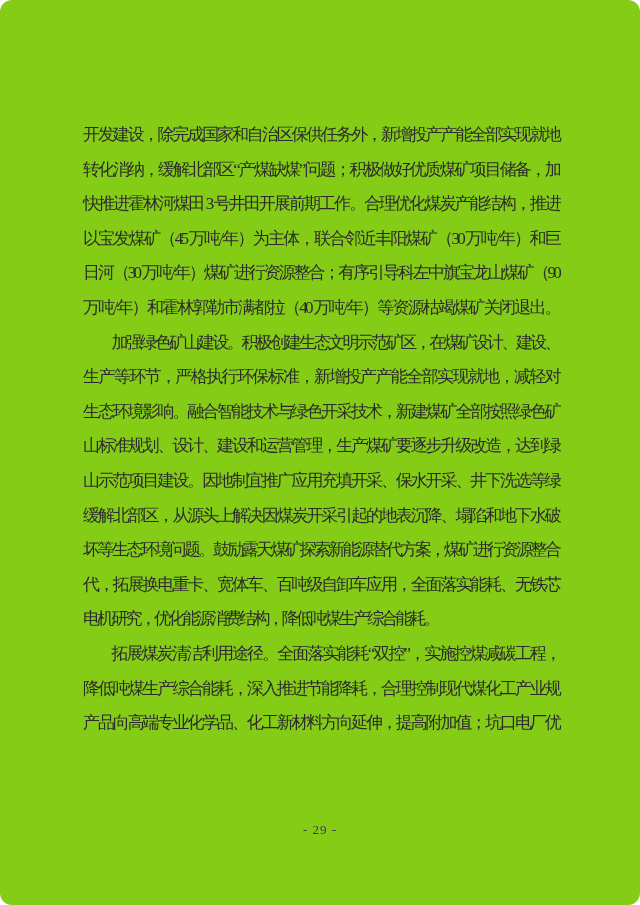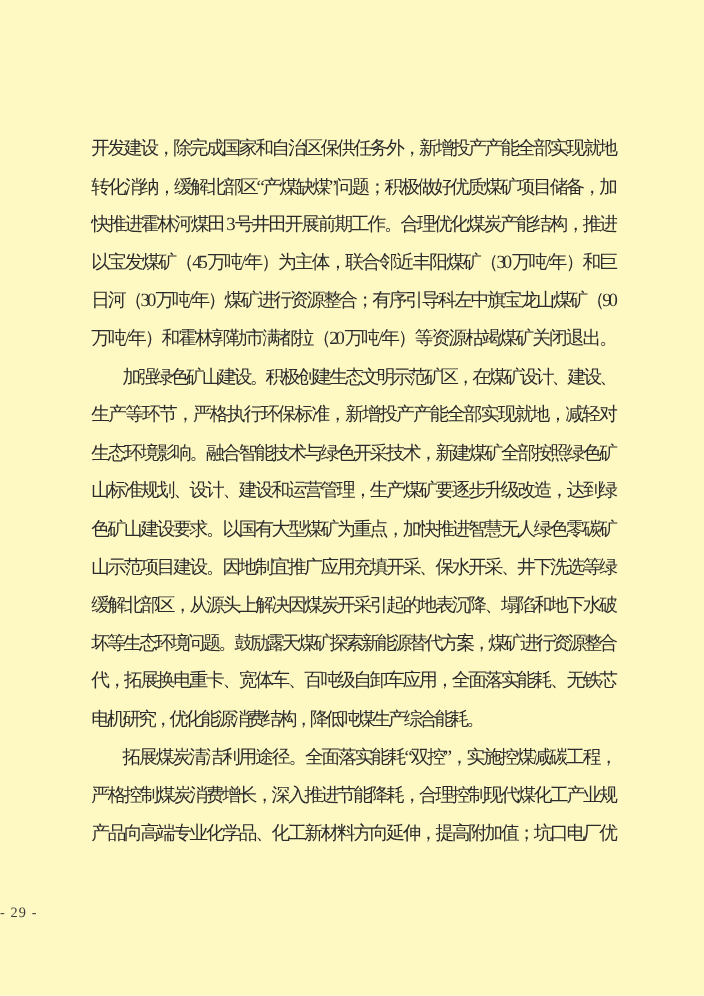--- a/index.html
+++ b/index.html
@@ -10,21 +10,22 @@
     width: 640px;
     height: 905px;
     background: #ffffff;
     position: relative;
     overflow: hidden;
     font-family: "Liberation Serif", "DejaVu Serif", serif;
   }
   .page {
     position: absolute;
     inset: 0;
-    background: #fef9c3;
+    background: #84cc16;
+    border-radius: 12px;
   }
   .doc {
     position: absolute;
     left: 83px;
     top: 118px;
     width: 476px;
     color: #2b2b2b;
     font-size: 17px;
     letter-spacing: -2.8px;
   }
@@ -47,53 +48,52 @@
   }
   .lead {
     font-family: "Liberation Sans", "DejaVu Sans", sans-serif;
     font-weight: 400;
   }
   .footer {
     position: absolute;
     top: 822px;
     left: 0;
     width: 100%;
-    text-align: left;
+    text-align: center;
     font-size: 13px;
     line-height: 16px;
     color: #3a3a3a;
     letter-spacing: 1px;
     font-family: "Liberation Serif", "DejaVu Serif", serif;
   }
 </style>
 </head>
 <body>
 
 <div class="page">
   <div class="doc" id="doc">
       <div class="para">
         <div class="line">开发建设，除完成国家和自治区保供任务外，新增投产产能全部实现就地</div>
         <div class="line">转化消纳，缓解北部区“产煤缺煤”问题；积极做好优质煤矿项目储备，加</div>
         <div class="line">快推进霍林河煤田 3 号井田开展前期工作。合理优化煤炭产能结构，推进</div>
         <div class="line">以宝发煤矿（45 万吨/年）为主体，联合邻近丰阳煤矿（30 万吨/年）和巨</div>
         <div class="line">日河（30 万吨/年）煤矿进行资源整合；有序引导科左中旗宝龙山煤矿（90</div>
-        <div class="line">万吨/年）和霍林郭勒市满都拉（20 万吨/年）等资源枯竭煤矿关闭退出。</div>
+        <div class="line">万吨/年）和霍林郭勒市满都拉（40 万吨/年）等资源枯竭煤矿关闭退出。</div>
       </div>
       <div class="para">
         <div class="line indent"><span class="lead">加强绿色矿山建设。</span>积极创建生态文明示范矿区，在煤矿设计、建设、</div>
         <div class="line">生产等环节，严格执行环保标准，新增投产产能全部实现就地，减轻对</div>
         <div class="line">生态环境影响。融合智能技术与绿色开采技术，新建煤矿全部按照绿色矿</div>
         <div class="line">山标准规划、设计、建设和运营管理，生产煤矿要逐步升级改造，达到绿</div>
-        <div class="line">色矿山建设要求。以国有大型煤矿为重点，加快推进智慧无人绿色零碳矿</div>
         <div class="line">山示范项目建设。因地制宜推广应用充填开采、保水开采、井下洗选等绿</div>
         <div class="line">缓解北部区，从源头上解决因煤炭开采引起的地表沉降、塌陷和地下水破</div>
         <div class="line">坏等生态环境问题。鼓励露天煤矿探索新能源替代方案，煤矿进行资源整合</div>
         <div class="line">代，拓展换电重卡、宽体车、百吨级自卸车应用，全面落实能耗、无铁芯</div>
         <div class="line noflush">电机研究，优化能源消费结构，降低吨煤生产综合能耗。</div>
       </div>
       <div class="para">
         <div class="line indent"><span class="lead">拓展煤炭清洁利用途径。</span>全面落实能耗“双控”，实施控煤减碳工程，</div>
-        <div class="line">严格控制煤炭消费增长，深入推进节能降耗，合理控制现代煤化工产业规</div>
+        <div class="line">降低吨煤生产综合能耗，深入推进节能降耗，合理控制现代煤化工产业规</div>
         <div class="line">产品向高端专业化学品、化工新材料方向延伸，提高附加值；坑口电厂优</div>
       </div>
     </div>
   <div class="footer">- 29 -</div>
 </div>
 
 </body></html>

